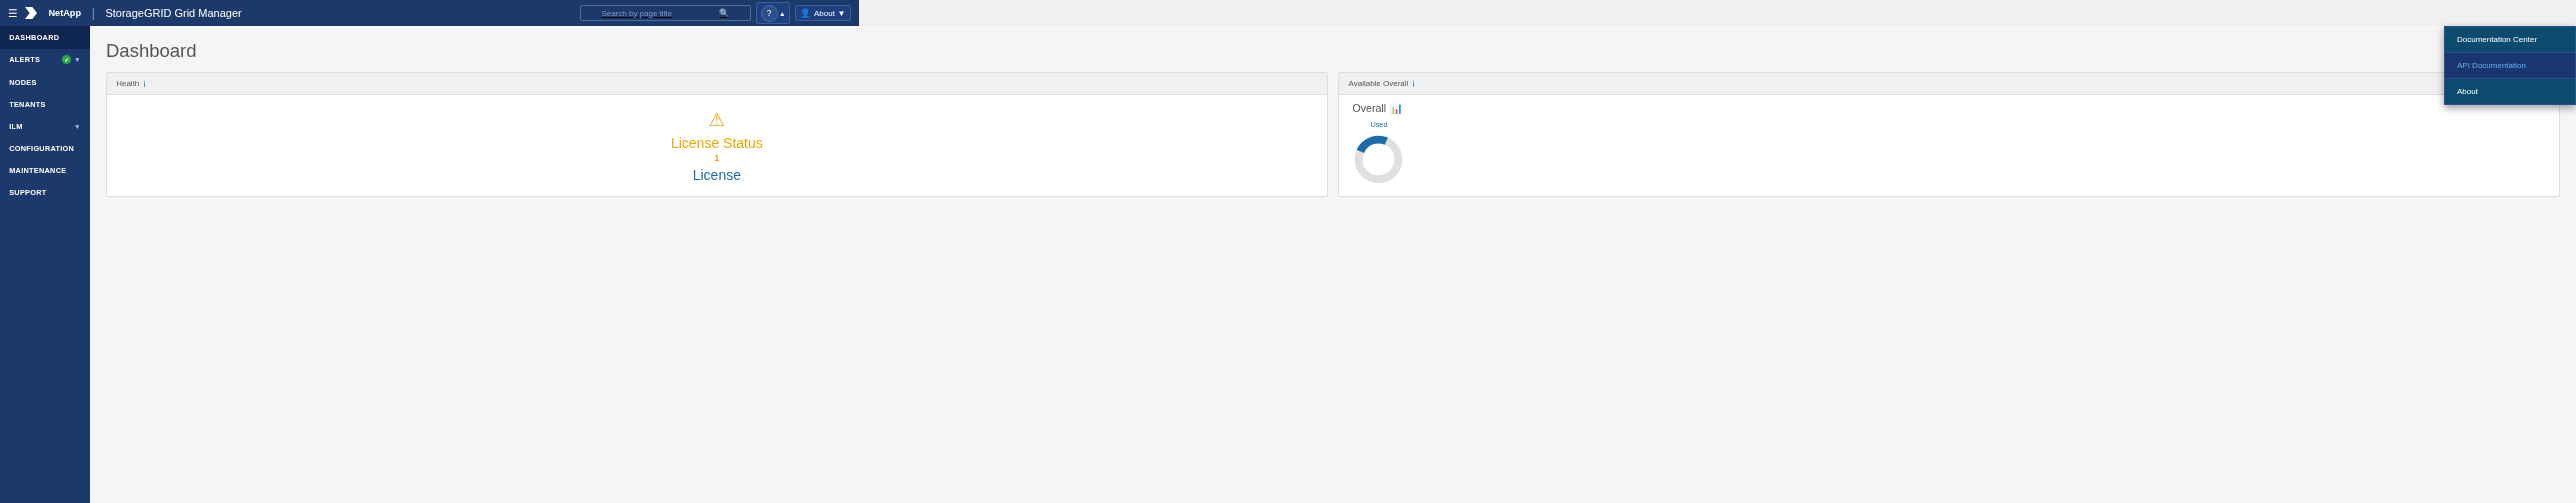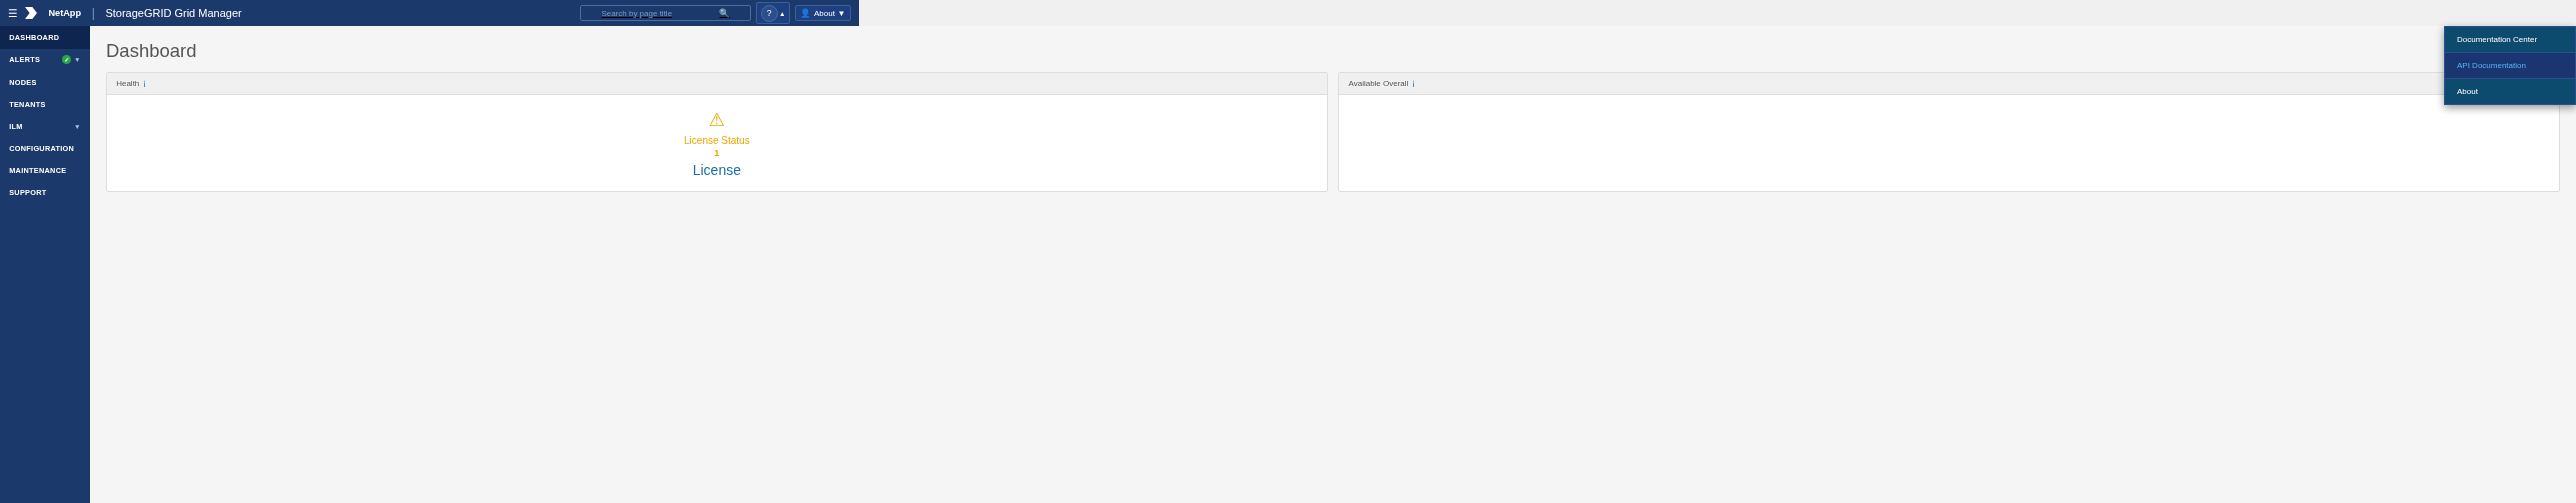--- a/index.html
+++ b/index.html
@@ -250,21 +250,21 @@
     }
 
     .warning-icon {
       color: #f0a500;
       font-size: 18.5px;
       margin-bottom: 4px;
     }
 
     .license-status-text {
       color: #f0a500;
-      font-size: 10px;
+      font-size: 14px;
       margin-bottom: 2.6px;
     }
 
     .license-count {
       color: #f0a500;
       font-size: 9.2px;
       font-weight: bold;
       margin-bottom: 4px;
     }
 
@@ -424,20 +424,35 @@
         <div class="license-count">1</div>
         <a class="license-link">License</a>
       </div>
     </div>
 
     <div class="card">
       <div class="card-header">
         <span>Available Overall</span>
         <span class="info-icon">ℹ</span>
       </div>
+      <div class="storage-body">
+        <div>
+          <div class="overall-label">
+            <span>Overall</span>
+            <span class="bar-chart-icon">📊</span>
+          </div>
+          <div class="used-label">Used</div>
+          <div class="donut-container">
+            <svg width="53" height="53" viewBox="0 0 80 80">
+              <circle cx="40" cy="40" r="30" fill="none" stroke="#e0e0e0" stroke-width="12"></circle>
+              <circle cx="40" cy="40" r="30" fill="none" stroke="#1b6ca8" stroke-width="12" stroke-dasharray="47 141" stroke-dashoffset="35" transform="rotate(-90 40 40)"></circle>
+            </svg>
+          </div>
+        </div>
+      </div>
     </div>
   </div>
 </div>
 
 <div class="dropdown-menu">
   <div class="dropdown-item">
     <span>Documentation Center</span>
   </div>
   <div class="dropdown-item highlighted">
     <a>API Documentation</a>

